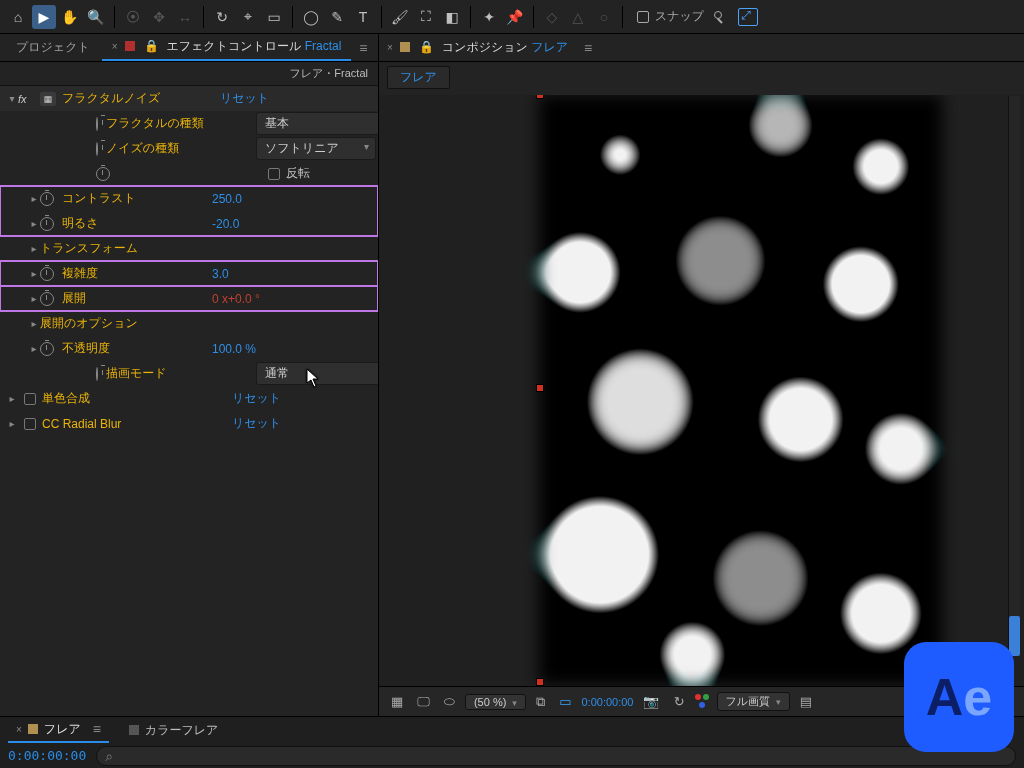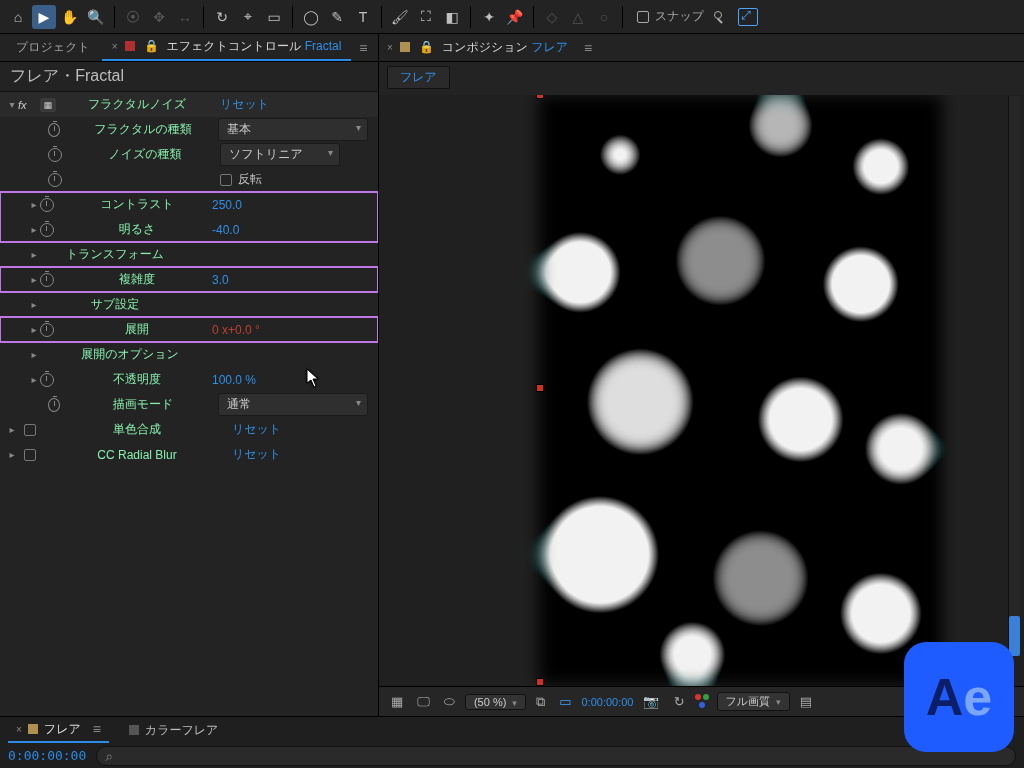--- a/index.html
+++ b/index.html
@@ -97,37 +97,38 @@
   .tab .close-x { color:#888; margin-right:4px; font-size:10px;}
   .tab .layer-swatch { display:inline-block; width:10px;height:10px; background:#b03030; margin-right:6px; vertical-align:-1px;}
   .tab .lock { color:#888; margin-right:4px; }
   .tab .link { color: var(--link-blue); text-align: right; }
   .menu-icon { margin-left:6px; color:#888; font-size:14px; }
 
   
   .fx-breadcrumb {
     padding:4px 10px;
     color:#bdbdbd;
-    font-size:16px;
+    font-size:11px;
     border-bottom:1px solid #111;
+    text-align:right;
   }
 
   
   .fx-list { flex:1; overflow:auto; }
   .fx-row {
     display:flex; align-items:center;
     height:25px;
     padding-right:10px;
   }
   .fx-row.header {
     background: var(--bg-2);
   }
   .indent0 { padding-left:6px; }
   .indent1 { padding-left:28px; }
-  .indent2 { padding-left:48px; }
+  .indent2 { padding-left:48px;margin-left:48px; }
   .twisty {
     width:12px; text-align:center; color:#888; font-size:10px;
   }
   .twisty.open::before{content:"▾";}
   .twisty.closed::before{content:"▸";}
   .fx-eye {
     width:18px; height:14px; position:relative; margin-right:4px;
   }
   .fx-eye::before{
     content:"fx"; font-style:italic; font-size:11px; color:#ccc;
@@ -139,21 +140,21 @@
   .stopwatch {
     width:14px;height:14px;border:1.5px solid #888;border-radius:50%;
     position:relative; margin-right:8px;
   }
   .stopwatch::before{
     content:"";position:absolute;left:5px;top:2px;width:1px;height:5px;background:#888;
   }
   .stopwatch::after{
     content:"";position:absolute;left:4px;top:-3px;width:4px;height:1.5px;background:#888;
   }
-  .prop-name { flex:0 0 150px; color:#86efac;text-align:center; }
+  .prop-name { flex:0 0 150px; color:#eab308; }
   .prop-value {
     color: var(--link-blue);
     cursor: ew-resize;
   }
   .prop-value.red { color:#c04030;text-align:right; }
   .select-box {
     background:#2f2f2f; border:1px solid #1a1a1a; border-radius:3px;
     color:#ccc; padding:2px 20px 2px 8px; min-width:150px; position:relative;
     font-size:12px;
   }
@@ -387,43 +388,39 @@
         <div class="fx-row indent1">
           <span class="twisty closed"></span>
           <span class="stopwatch"></span>
           <span class="prop-name">コントラスト</span>
           <span class="prop-value">250.0</span>
         </div>
         <div class="fx-row indent1">
           <span class="twisty closed"></span>
           <span class="stopwatch"></span>
           <span class="prop-name">明るさ</span>
-          <span class="prop-value">-40.0</span>
+          <span class="prop-value">-20.0</span>
         </div>
       </div>
 
 
       <div class="fx-row indent1">
         <span class="twisty closed"></span>
         <span class="prop-name">トランスフォーム</span>
       </div>
 
       <div class="hl-box">
         <div class="fx-row indent1">
           <span class="twisty closed"></span>
           <span class="stopwatch"></span>
           <span class="prop-name">複雑度</span>
           <span class="prop-value">3.0</span>
         </div>
       </div>
 
-      <div class="fx-row indent1">
-        <span class="twisty closed"></span>
-        <span class="prop-name">サブ設定</span>
-      </div>
 
       <div class="hl-box">
         <div class="fx-row indent1">
           <span class="twisty closed"></span>
           <span class="stopwatch"></span>
           <span class="prop-name">展開</span>
           <span class="prop-value red">0 x+0.0 °</span>
         </div>
       </div>
 

